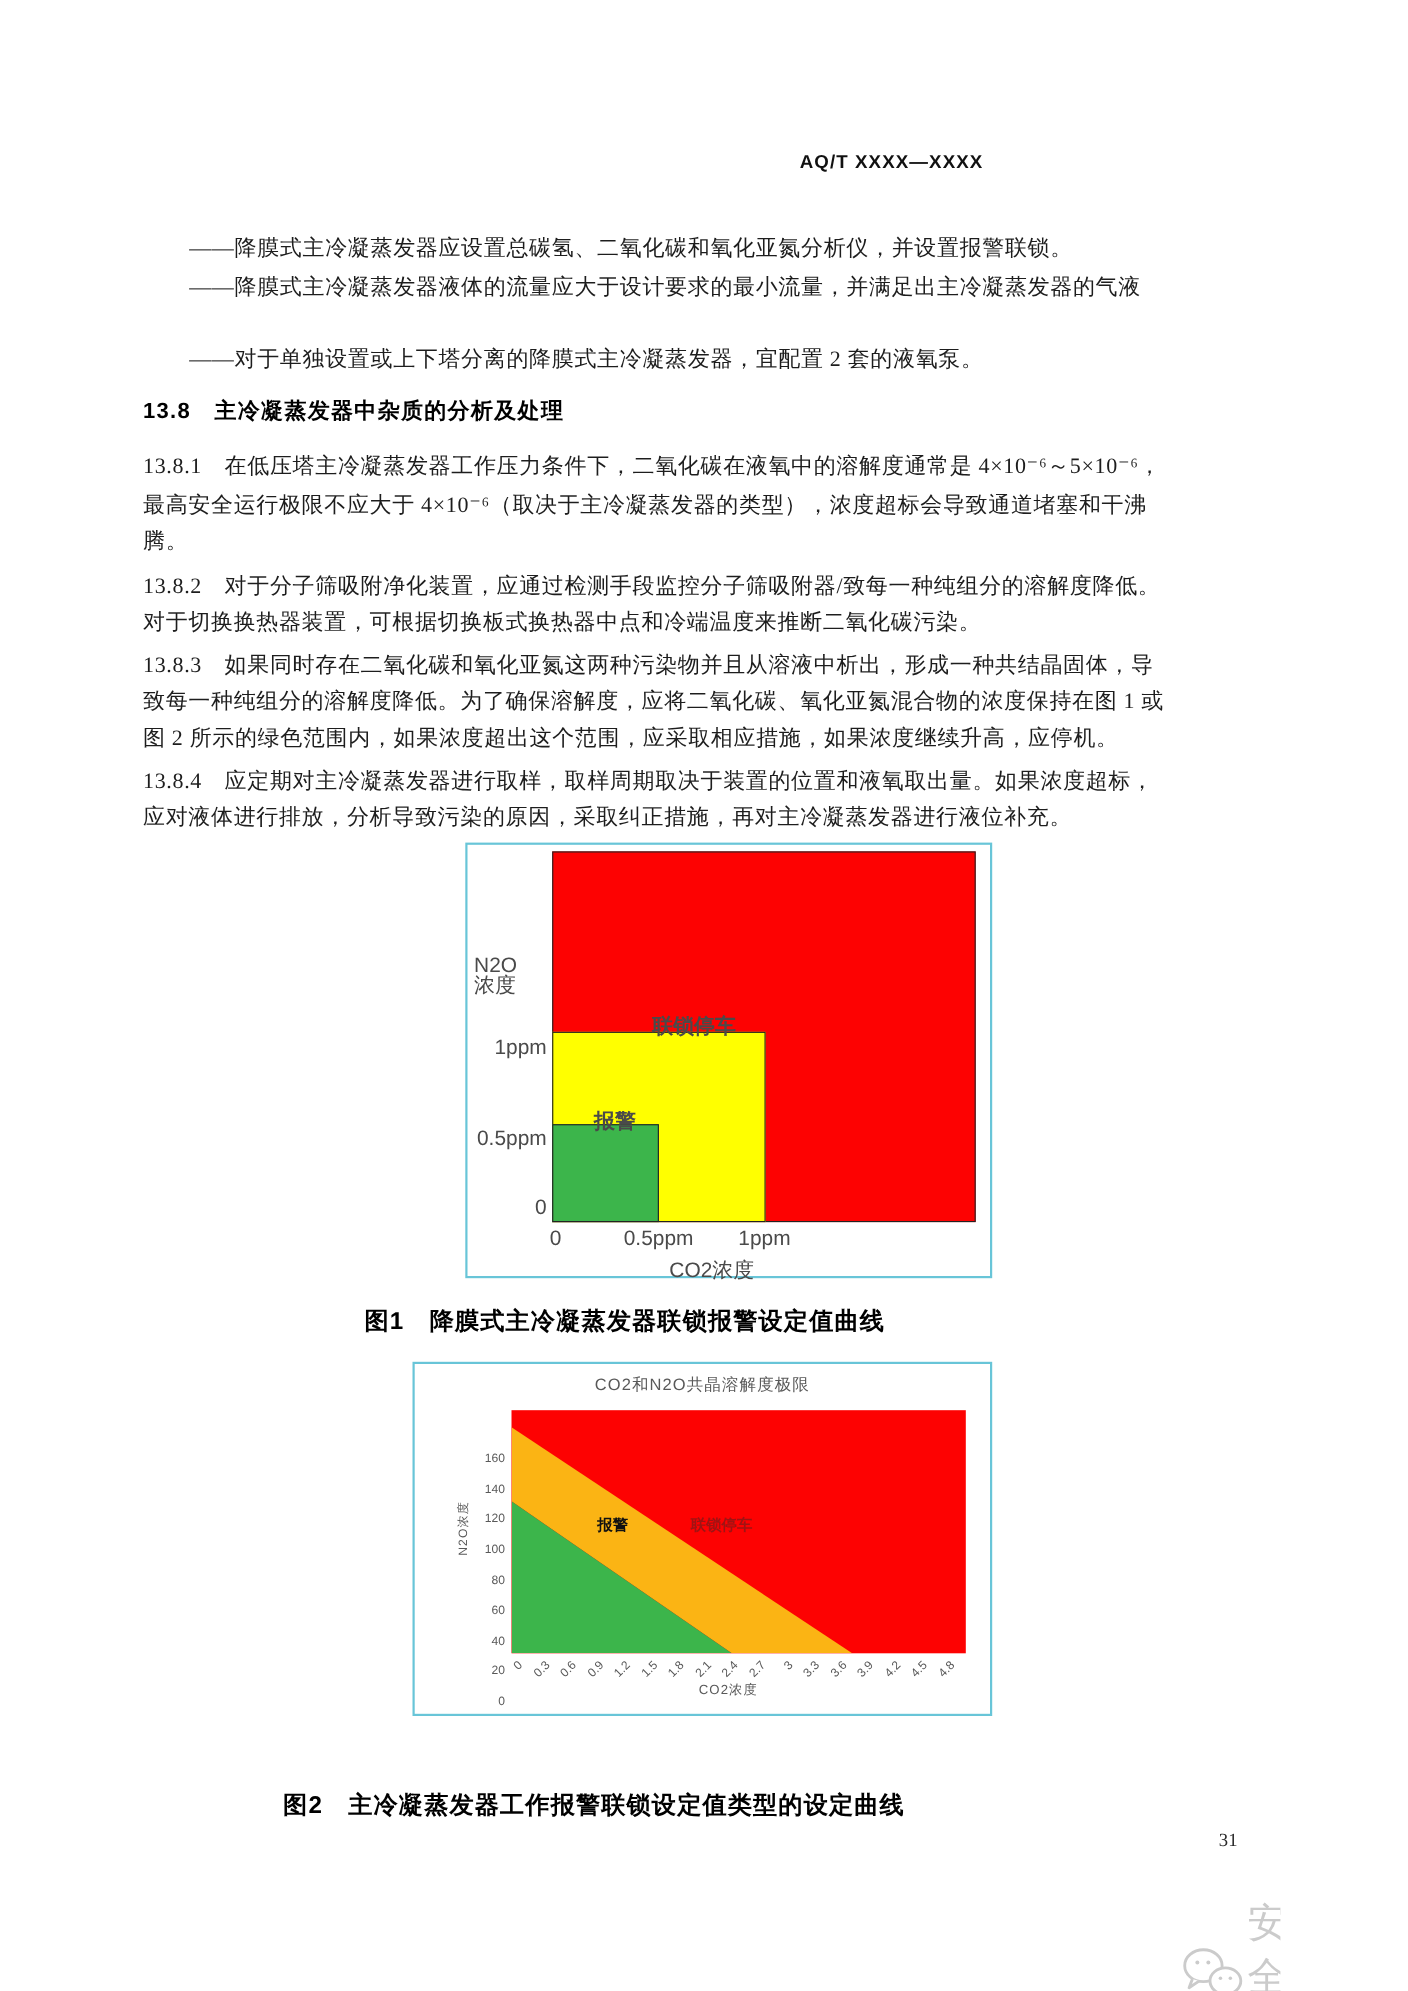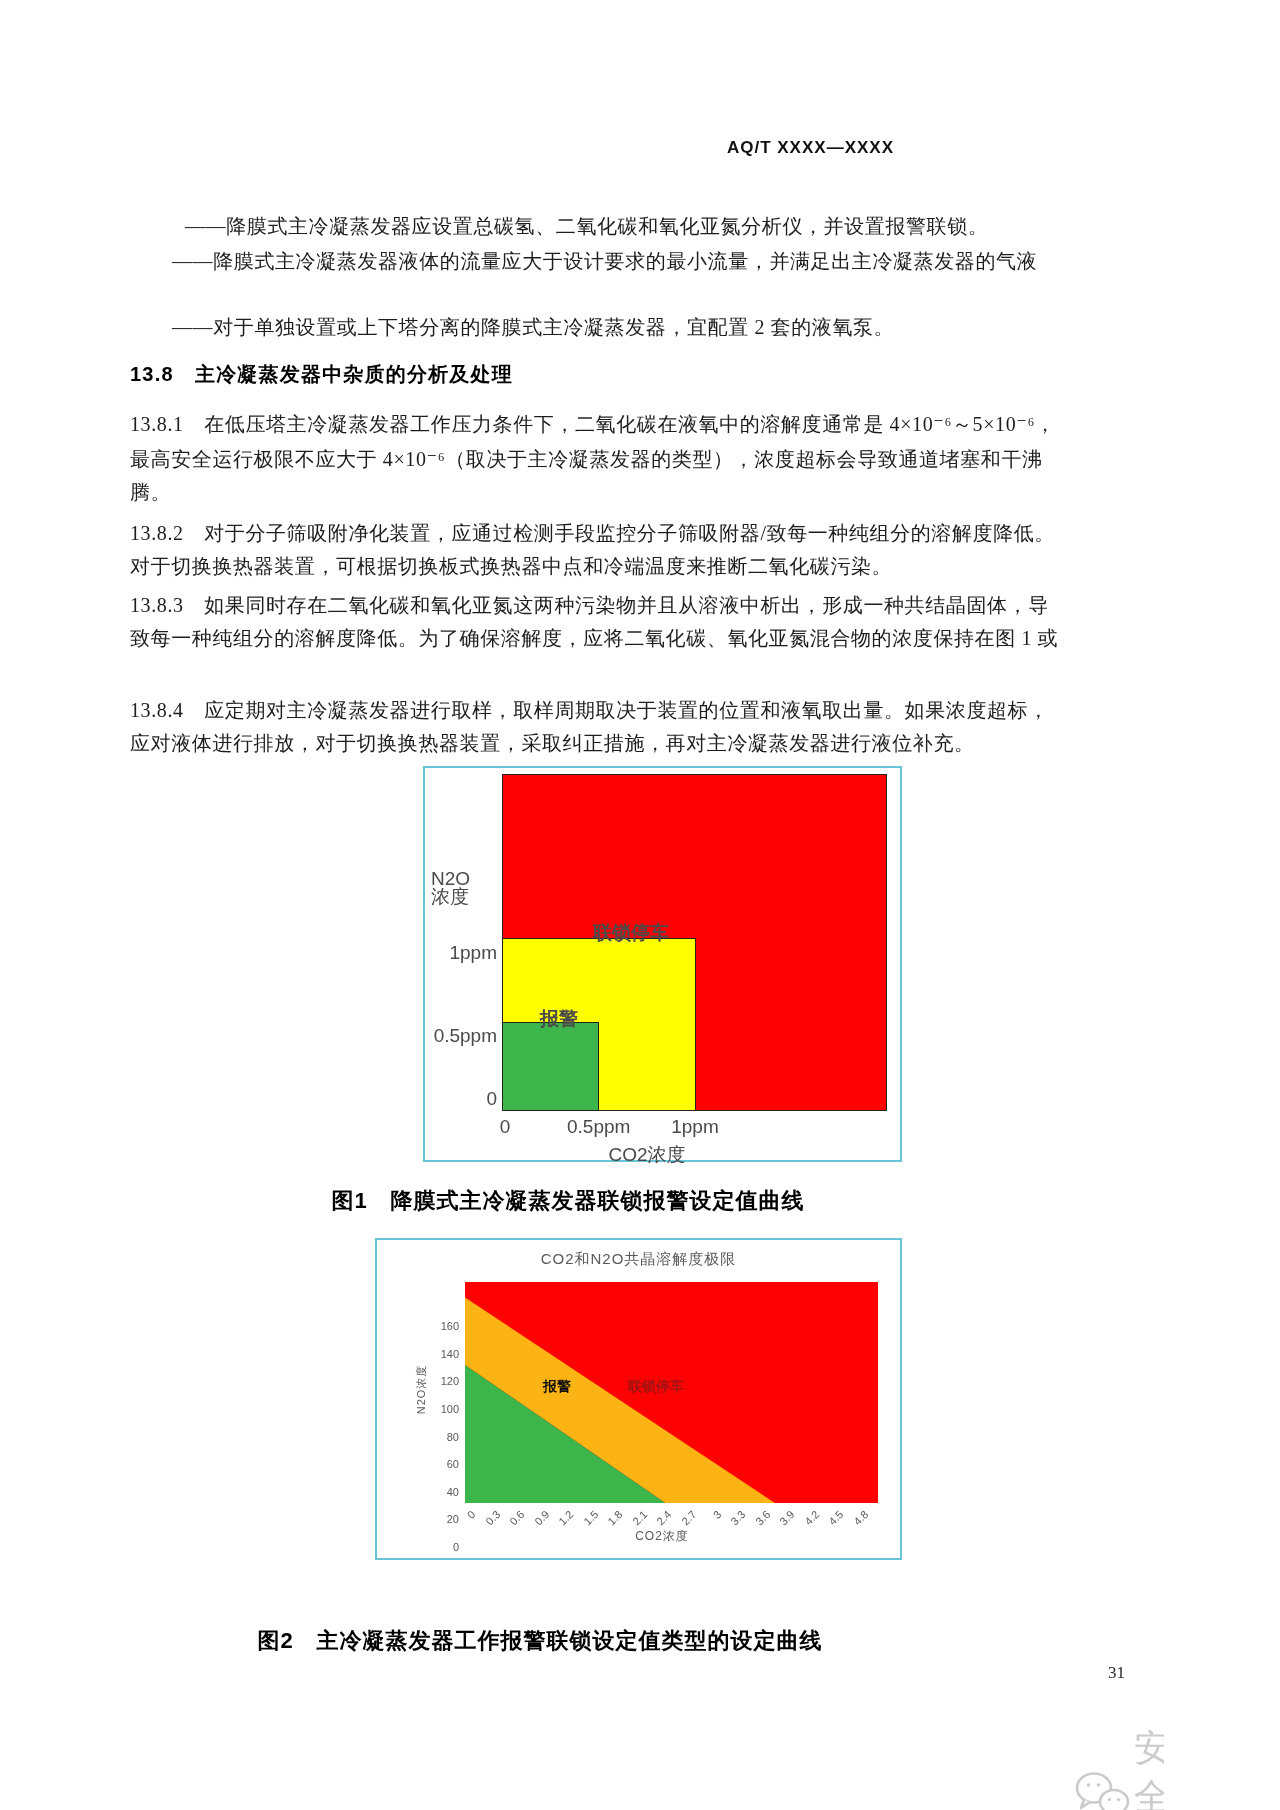--- a/index.html
+++ b/index.html
@@ -66,33 +66,34 @@
   .watermark{position:absolute;top:1724px;left:1072px;display:flex;align-items:center;}
   .wm-text{font-family:"Liberation Sans","DejaVu Sans",sans-serif;font-size:36px;color:#cbcbcb;letter-spacing:3px;}
 </style>
 </head>
 <body>
 
 <div class="page">
 
   <div class="doc-code">AQ/T XXXX—XXXX</div>
 
-  <div class="tl" style="left:185px;top:214px">——降膜式主冷凝蒸发器应设置总碳氢、二氧化碳和氧化亚氮分析仪，并设置报警联锁。</div>
+  <div class="tl" style="left:172px;top:214px">——降膜式主冷凝蒸发器应设置总碳氢、二氧化碳和氧化亚氮分析仪，并设置报警联锁。</div>
   <div class="tl" style="left:172px;top:249px">——降膜式主冷凝蒸发器液体的流量应大于设计要求的最小流量，并满足出主冷凝蒸发器的气液</div>
   <div class="tl" style="left:172px;top:315px">——对于单独设置或上下塔分离的降膜式主冷凝蒸发器，宜配置 2 套的液氧泵。</div>
   <div class="tl hd" style="left:130px;top:362px">13.8　主冷凝蒸发器中杂质的分析及处理</div>
   <div class="tl" style="left:130px;top:412px">13.8.1　在低压塔主冷凝蒸发器工作压力条件下，二氧化碳在液氧中的溶解度通常是 4×10⁻⁶～5×10⁻⁶，</div>
   <div class="tl" style="left:130px;top:447px">最高安全运行极限不应大于 4×10⁻⁶（取决于主冷凝蒸发器的类型），浓度超标会导致通道堵塞和干沸</div>
   <div class="tl" style="left:130px;top:480px">腾。</div>
   <div class="tl" style="left:130px;top:521px">13.8.2　对于分子筛吸附净化装置，应通过检测手段监控分子筛吸附器/致每一种纯组分的溶解度降低。</div>
   <div class="tl" style="left:130px;top:554px">对于切换换热器装置，可根据切换板式换热器中点和冷端温度来推断二氧化碳污染。</div>
   <div class="tl" style="left:130px;top:593px">13.8.3　如果同时存在二氧化碳和氧化亚氮这两种污染物并且从溶液中析出，形成一种共结晶固体，导</div>
   <div class="tl" style="left:130px;top:626px">致每一种纯组分的溶解度降低。为了确保溶解度，应将二氧化碳、氧化亚氮混合物的浓度保持在图 1 或</div>
+  <div class="tl" style="left:130px;top:659px">图 2 所示的绿色范围内，如果浓度超出这个范围，应采取相应措施，如果浓度继续升高，应停机。</div>
   <div class="tl" style="left:130px;top:698px">13.8.4　应定期对主冷凝蒸发器进行取样，取样周期取决于装置的位置和液氧取出量。如果浓度超标，</div>
-  <div class="tl" style="left:130px;top:731px">应对液体进行排放，对于切换换热器装置，采取纠正措施，再对主冷凝蒸发器进行液位补充。</div>
+  <div class="tl" style="left:130px;top:731px">应对液体进行排放，分析导致污染的原因，采取纠正措施，再对主冷凝蒸发器进行液位补充。</div>
 
   <div class="fig1">
     <div class="f1-red"></div>
     <div class="f1-yellow"></div>
     <div class="f1-green"></div>
 
     <div class="lab f1-ylab">
       <div>N2O</div>
       <div>浓度</div>
     </div>

